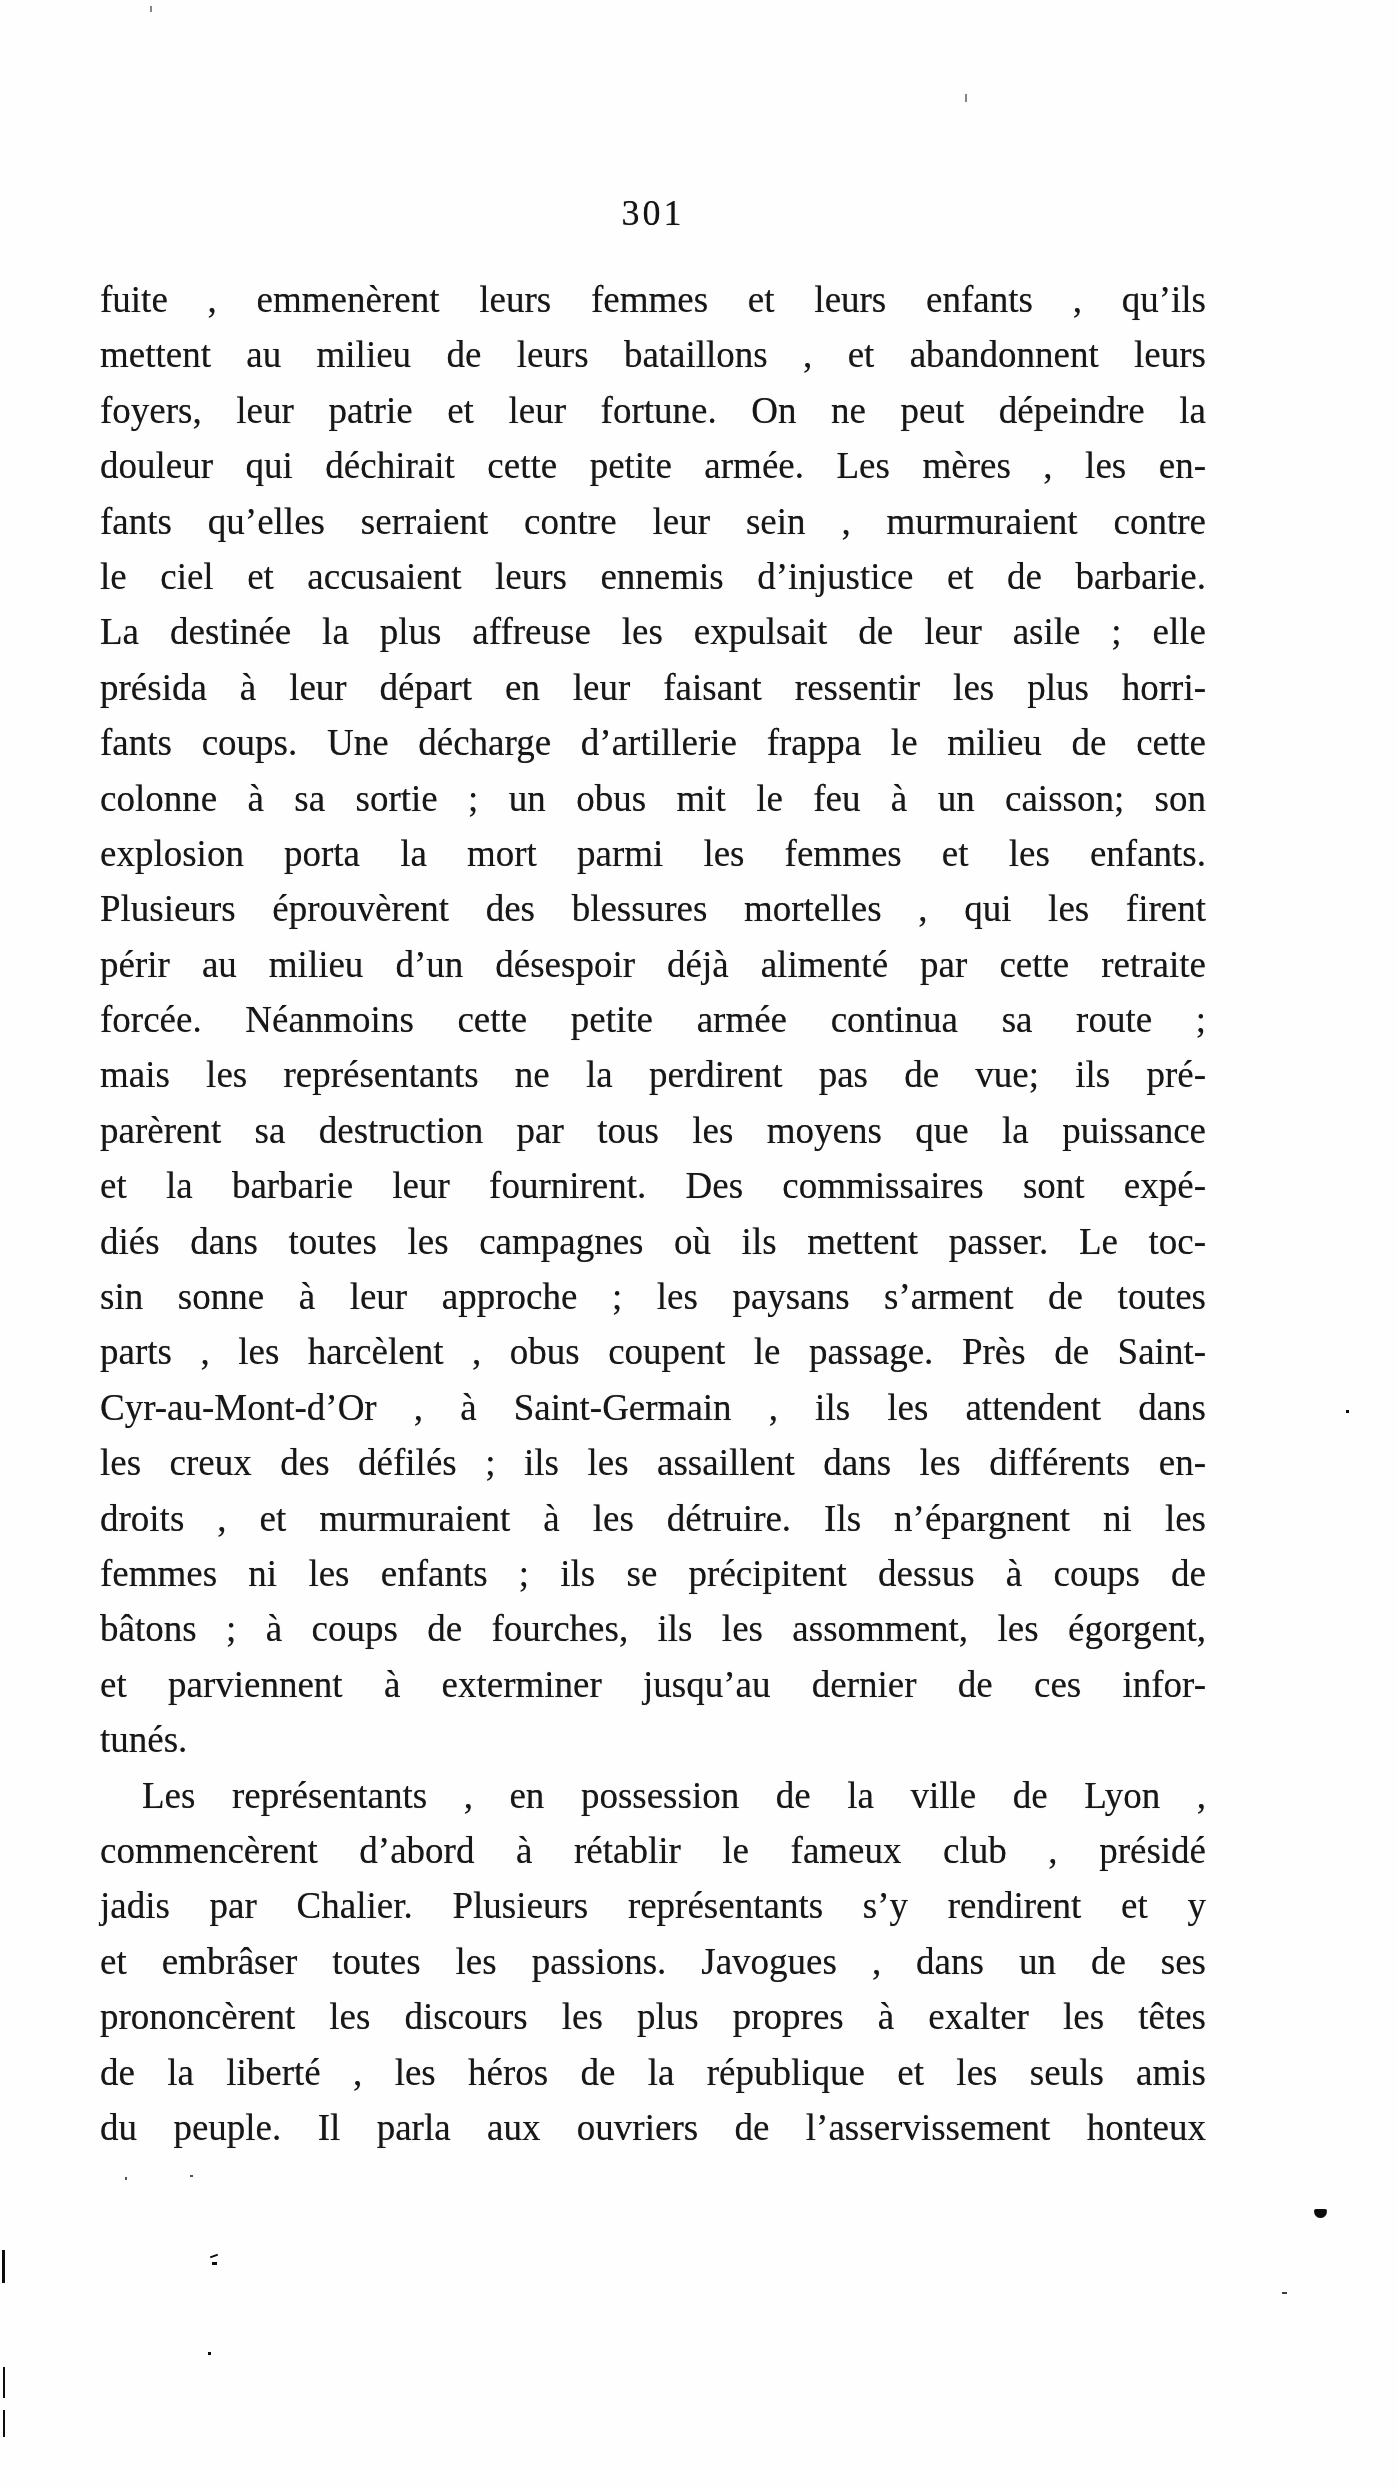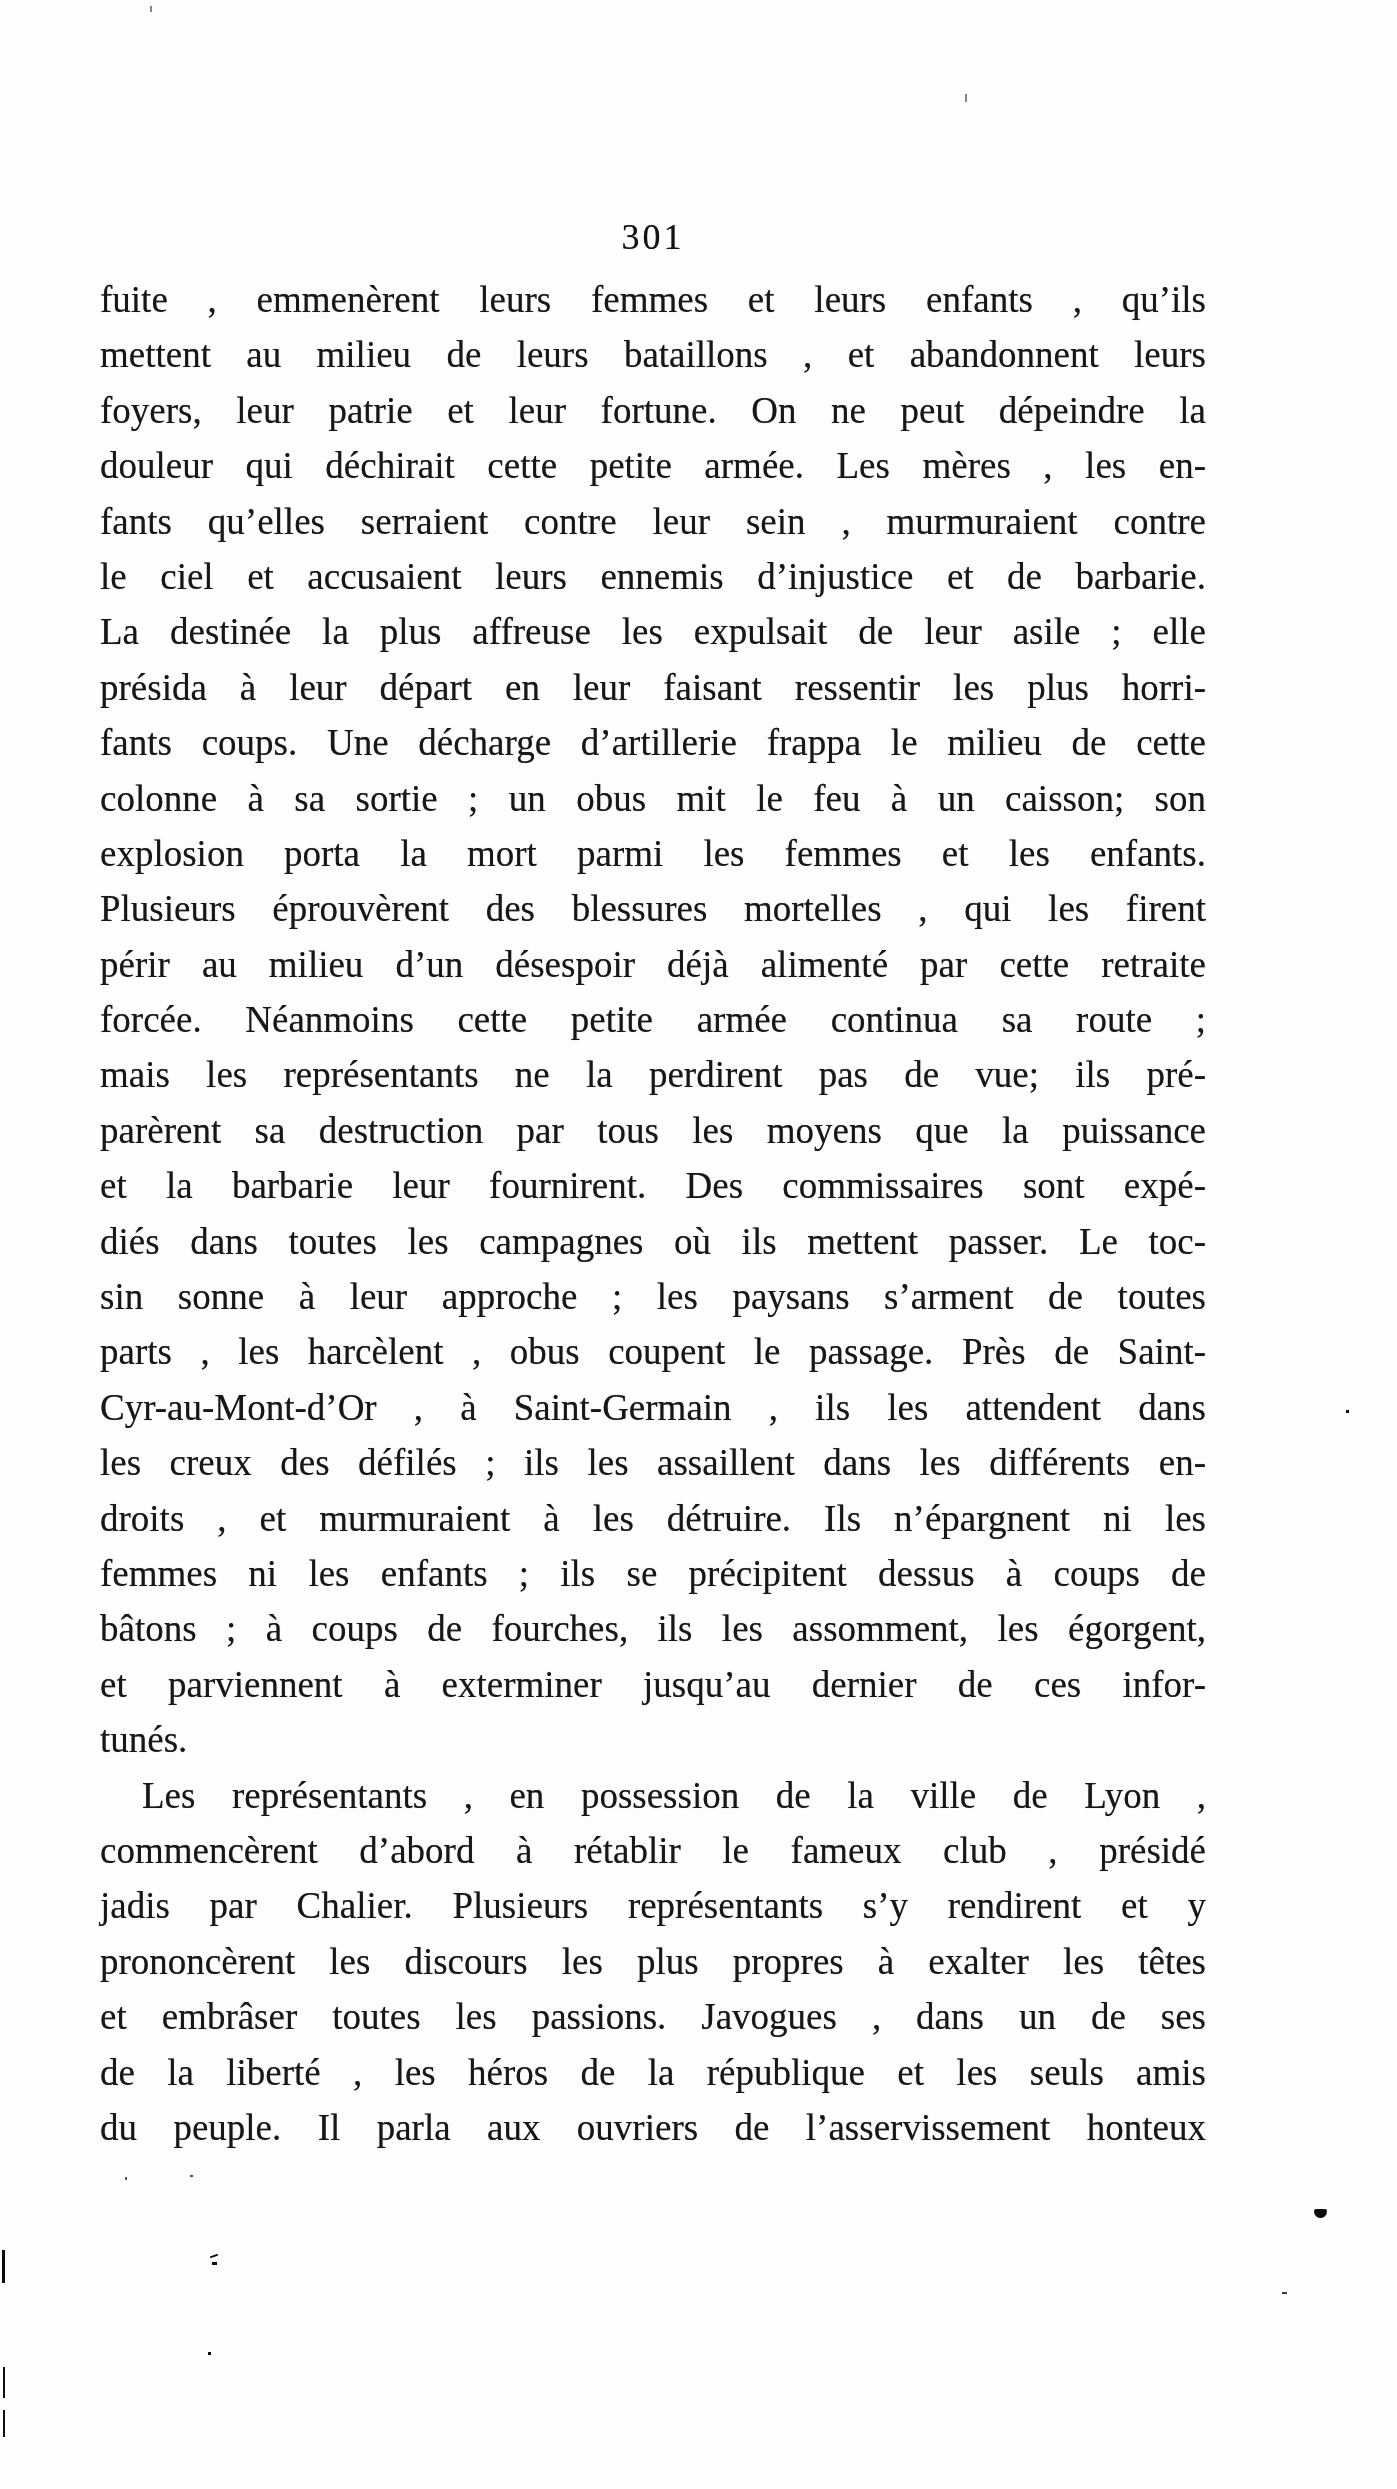--- a/index.html
+++ b/index.html
@@ -11,21 +11,21 @@
     position: relative;
     width: 1397px;
     height: 2489px;
     background: #fefefe;
     overflow: hidden;
     font-family: "Liberation Serif", "DejaVu Serif", serif;
     color: #171717;
   }
   .page-number {
     position: absolute;
-    top: 216px;
+    top: 192px;
     left: 100px;
     width: 1106px;
     text-align: center;
     font-size: 36px;
     letter-spacing: 3px;
     color: #141414;
     text-shadow: 0 0 0.7px rgba(0,0,0,0.6);
   }
   .text-block {
     position: absolute;
@@ -100,22 +100,22 @@
     <div class="line">Cyr-au-Mont-d’Or , à Saint-Germain , ils les attendent dans</div>
     <div class="line">les creux des défilés ; ils les assaillent dans les différents en-</div>
     <div class="line">droits , et murmuraient à les détruire. Ils n’épargnent ni les</div>
     <div class="line">femmes ni les enfants ; ils se précipitent dessus à coups de</div>
     <div class="line">bâtons ; à coups de fourches, ils les assomment, les égorgent,</div>
     <div class="line">et parviennent à exterminer jusqu’au dernier de ces infor-</div>
     <div class="line para-end">tunés.</div>
     <div class="line indent">Les représentants , en possession de la ville de Lyon ,</div>
     <div class="line">commencèrent d’abord à rétablir le fameux club , présidé</div>
     <div class="line">jadis par Chalier. Plusieurs représentants s’y rendirent et y</div>
+    <div class="line">et embrâser toutes les passions. Javogues , dans un de ses</div>
     <div class="line">prononcèrent les discours les plus propres à exalter les têtes</div>
-    <div class="line">et embrâser toutes les passions. Javogues , dans un de ses</div>
     <div class="line">de la liberté , les héros de la république et les seuls amis</div>
     <div class="line">du peuple. Il parla aux ouvriers de l’asservissement honteux</div>
   </div>
 
   <div class="artifact a-bar1"></div>
   <div class="artifact a-bar2"></div>
   <div class="artifact a-bar3"></div>
   <div class="artifact a-blot"></div>
   <div class="artifact a-sp1"></div>
   <div class="artifact a-sp1b"></div>

